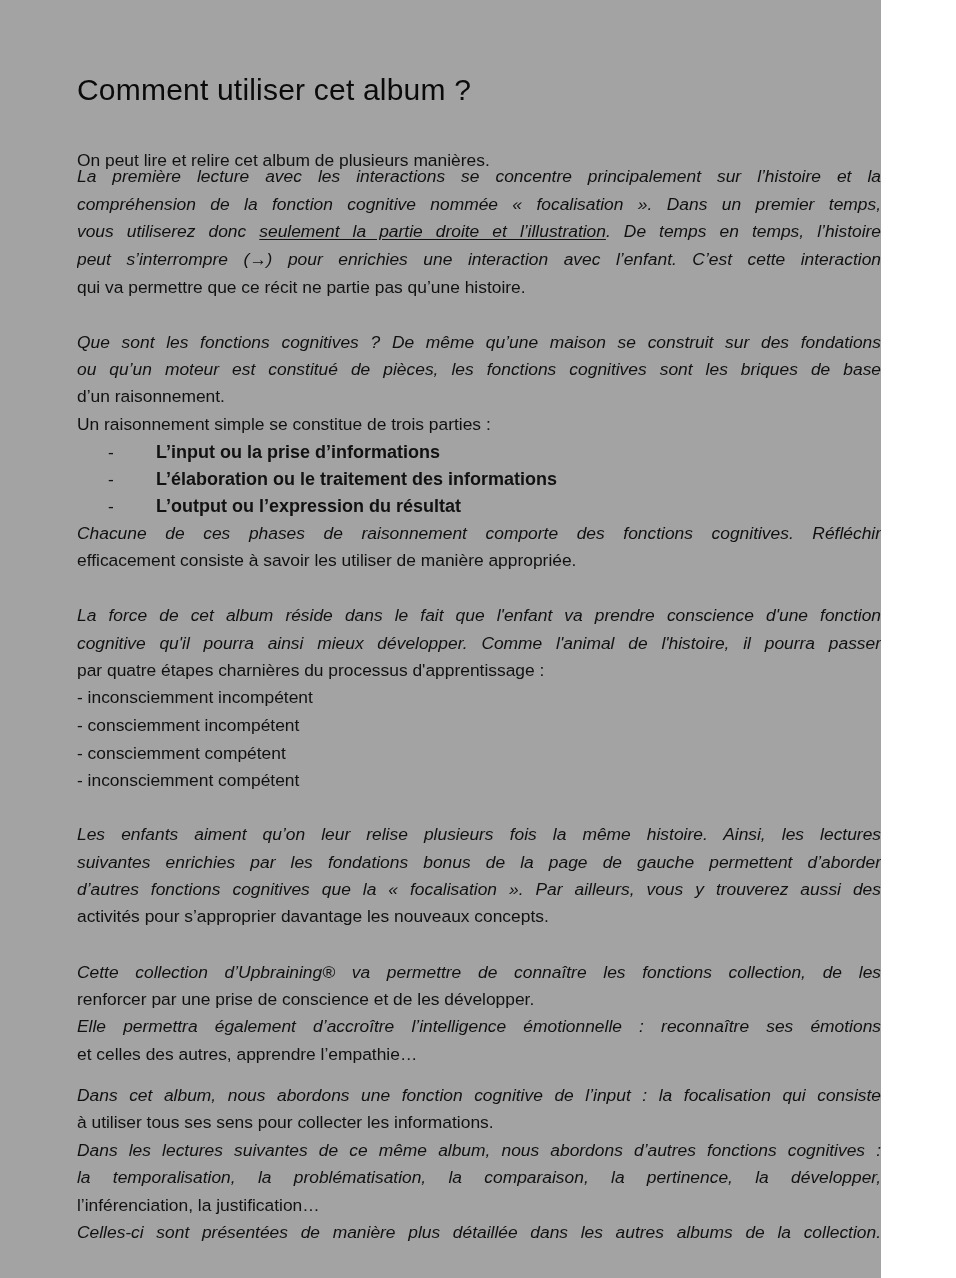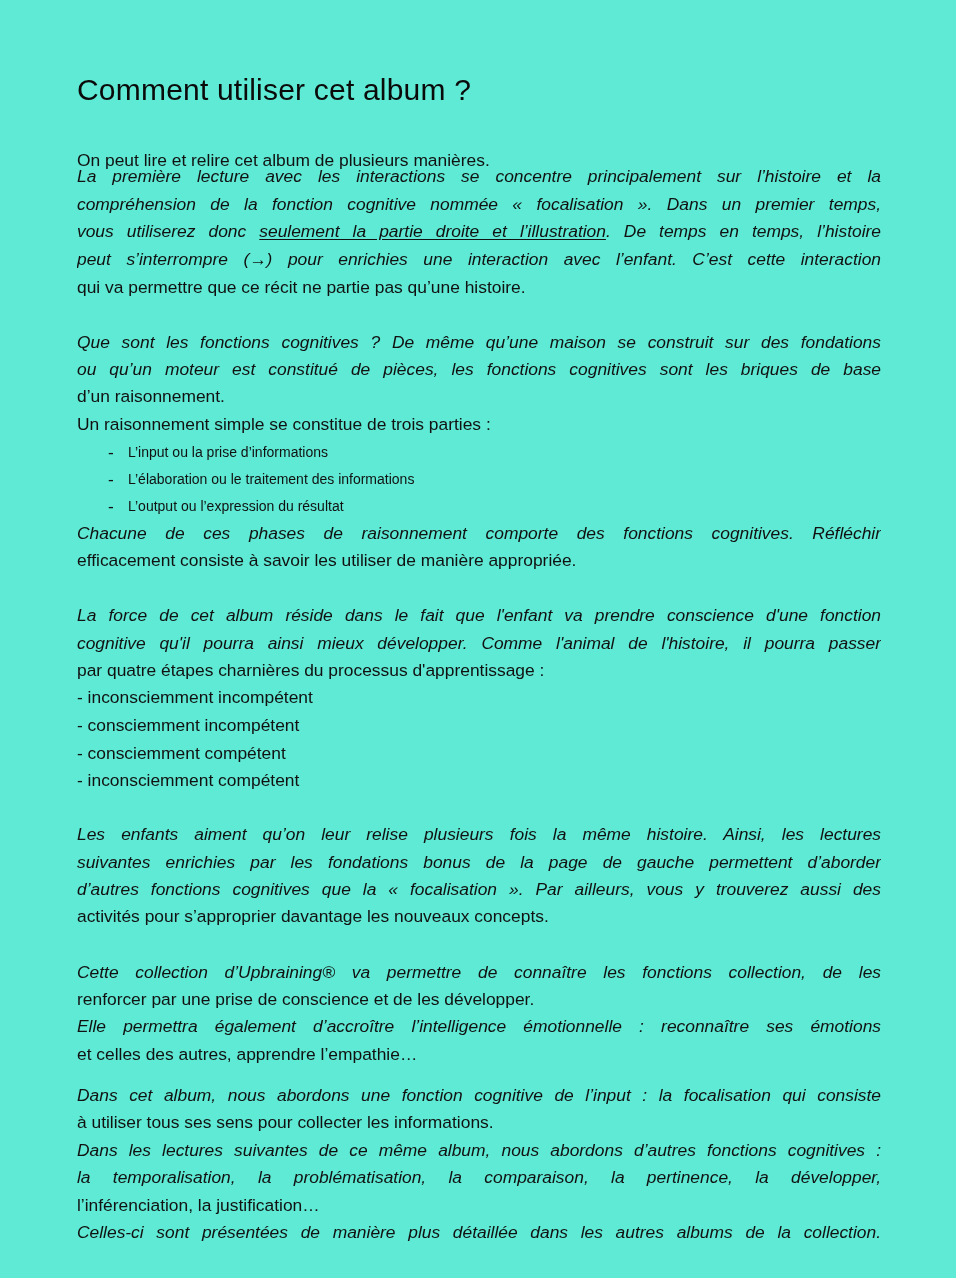--- a/index.html
+++ b/index.html
@@ -1,26 +1,26 @@
 <!DOCTYPE html>
 <html><head>
   <meta charset="utf-8">
   <style>
     html, body { margin: 0; padding: 0; background: #ffffff; }
     body { width: 956px; height: 1278px; position: relative; overflow: hidden;
            font-family: "Liberation Sans", sans-serif; color: #111111; }
-    .page { position: absolute; left: 0; top: 0; width: 956px; height: 1278px; background: #5eead4; }
+    .page { position: absolute; left: 0; top: 0; width: 881px; height: 1278px; background: #a3a3a3; }
     .title { position: absolute; left: 77px; top: 70px; font-size: 30px; line-height: 40px;
              font-weight: normal; margin: 0; color: #0a0a0a; letter-spacing: 0.2px; }
     .line { position: absolute; left: 77px; width: 804px; font-size: 17.4px; line-height: 22px;
             white-space: nowrap; color: #111; }
     .just { text-align: justify; text-align-last: justify; white-space: normal; height: 22px; overflow: hidden; font-style: italic; }
     .u { text-decoration: underline; text-underline-offset: 2px; }
     .bullet { position: absolute; left: 108px; font-size: 17.4px; line-height: 22px; }
-    .btext { position: absolute; left: 128px; font-size: 14px; line-height: 22px; white-space: nowrap; }
+    .btext { position: absolute; left: 156px; font-size: 18px; line-height: 22px; white-space: nowrap; font-weight: bold; }
   </style>
 </head>
 <body>
 
 <div class="page">
 
   <h1 class="title">Comment utiliser cet album ?</h1>
 
   <div>
     <div class="line" style="top:149px">On peut lire et relire cet album de plusieurs manières.</div>

